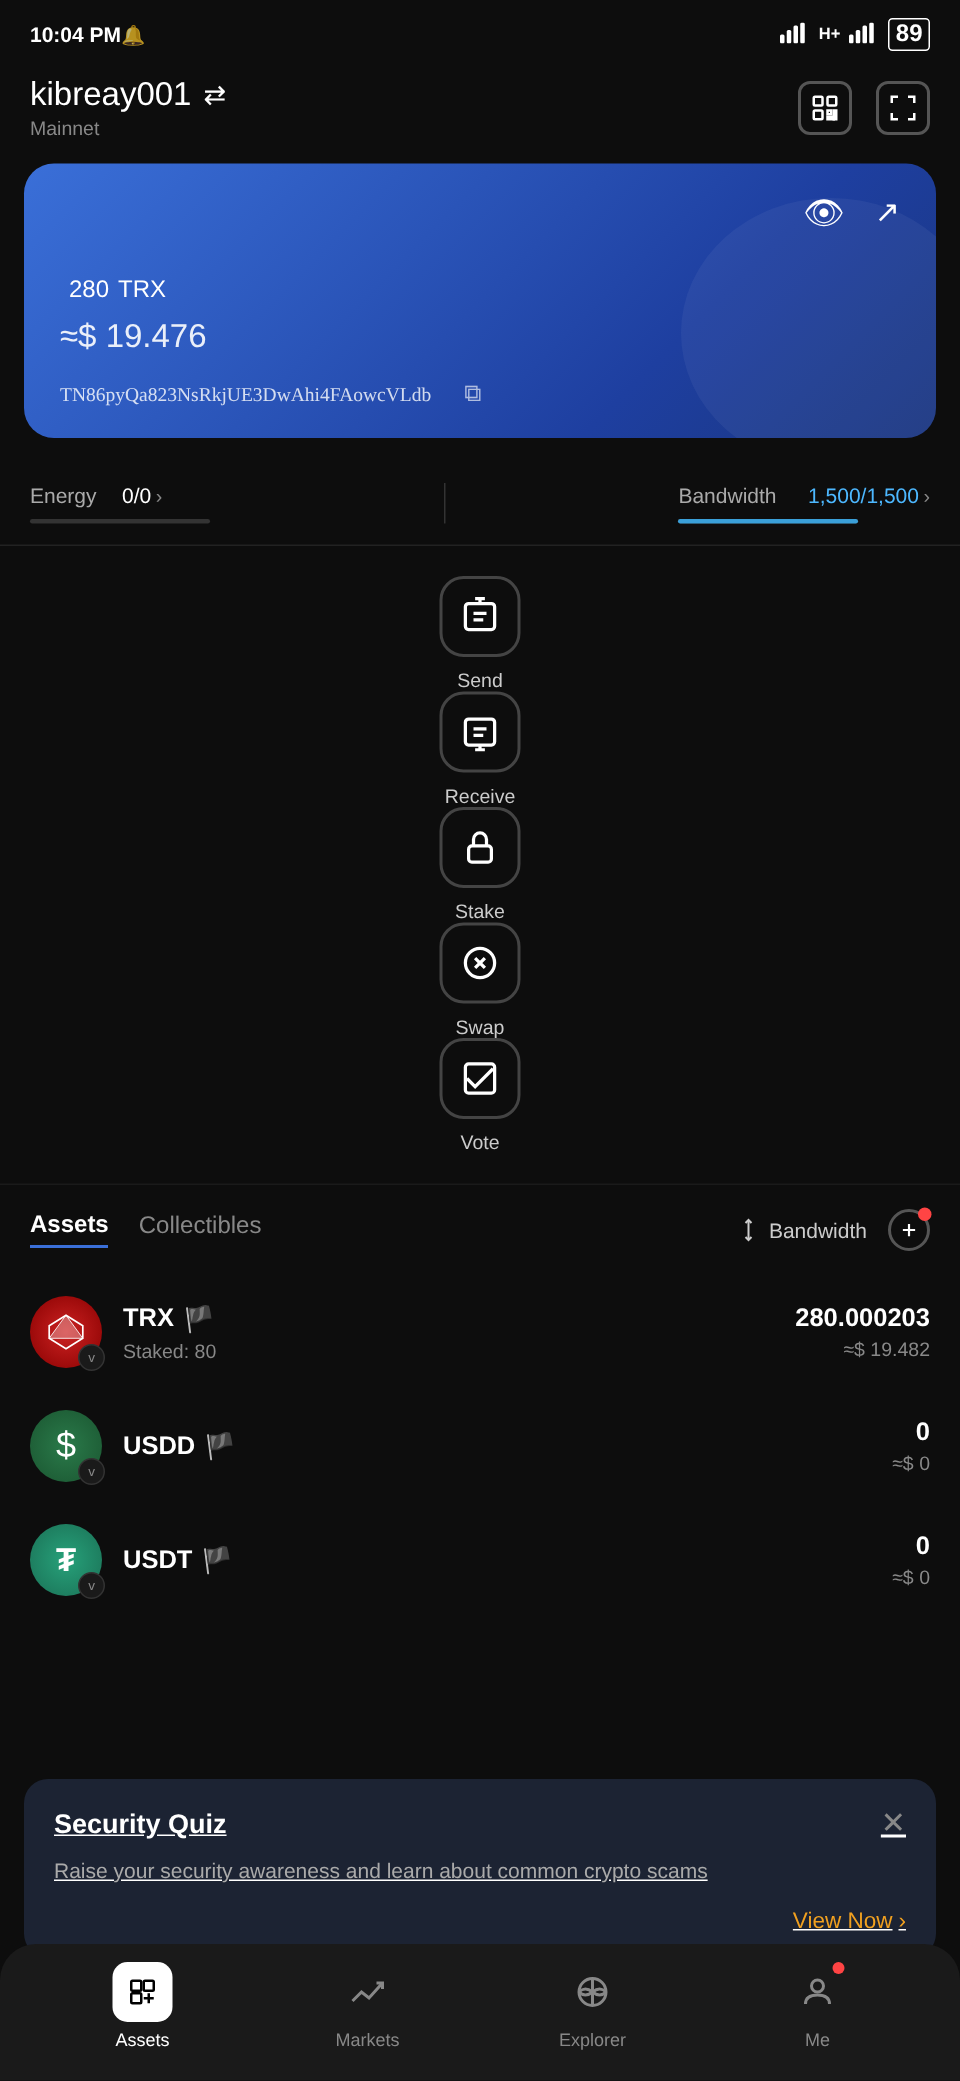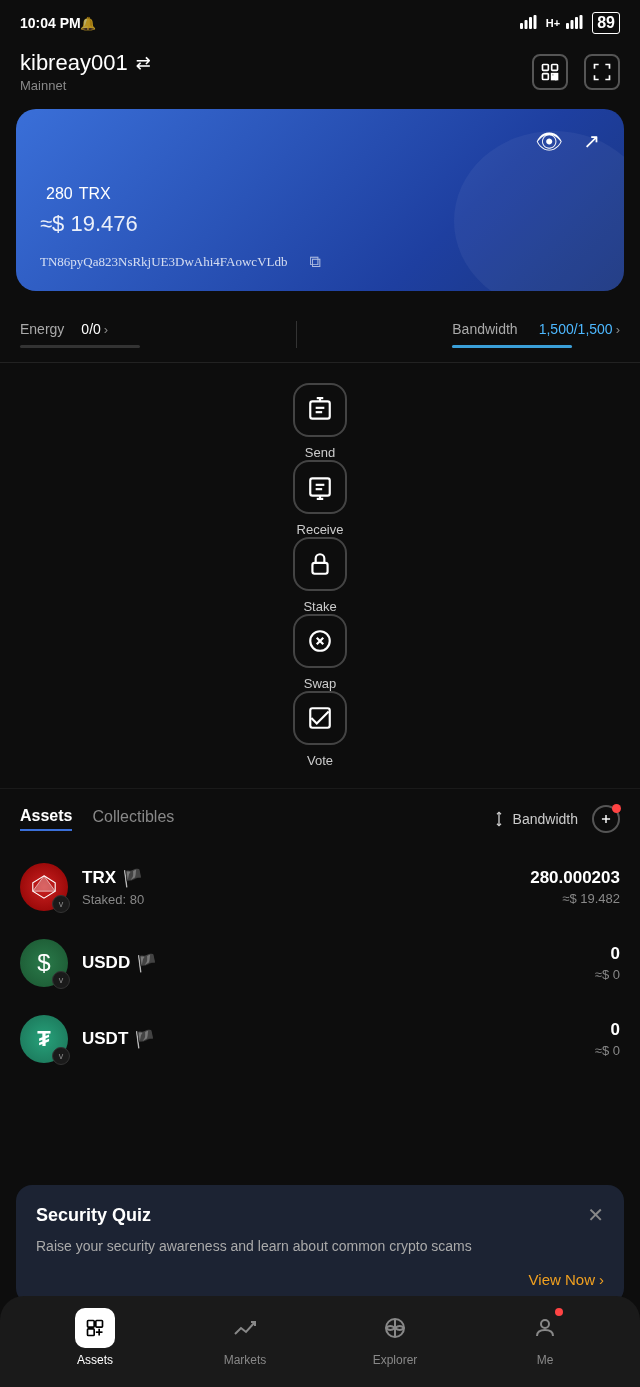--- a/index.html
+++ b/index.html
@@ -296,20 +296,21 @@
       color: #888;
       margin-top: 3px;
     }
 
     
     .security-quiz {
       margin: 20px 16px;
       background: #1c2333;
       border-radius: 16px;
       padding: 20px 20px 16px;
+      text-decoration: underline;
     }
     .quiz-header {
       display: flex;
       justify-content: space-between;
       align-items: flex-start;
       margin-bottom: 10px;
     }
     .quiz-title {
       font-size: 18px;
       font-weight: 700;

